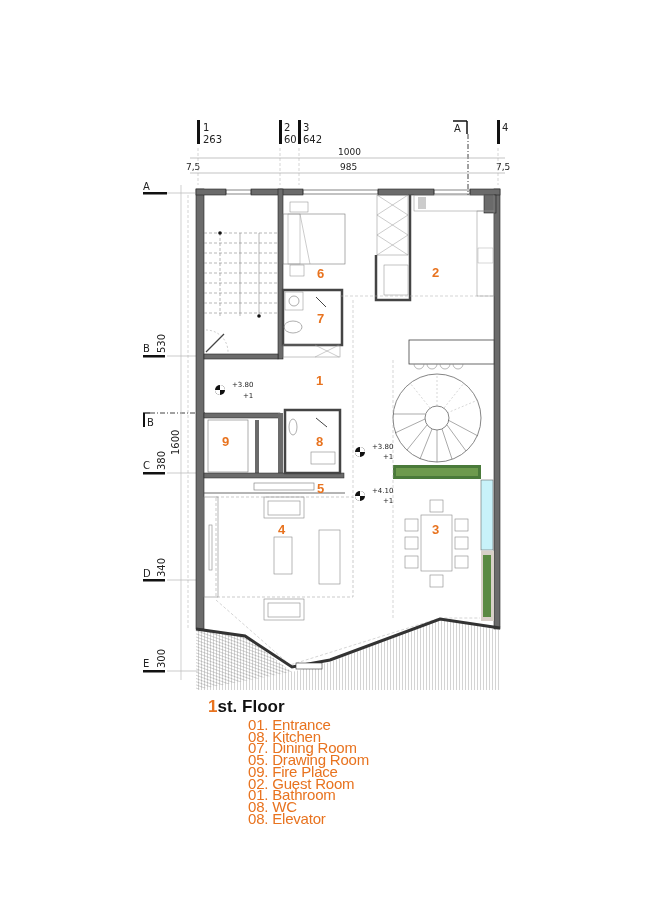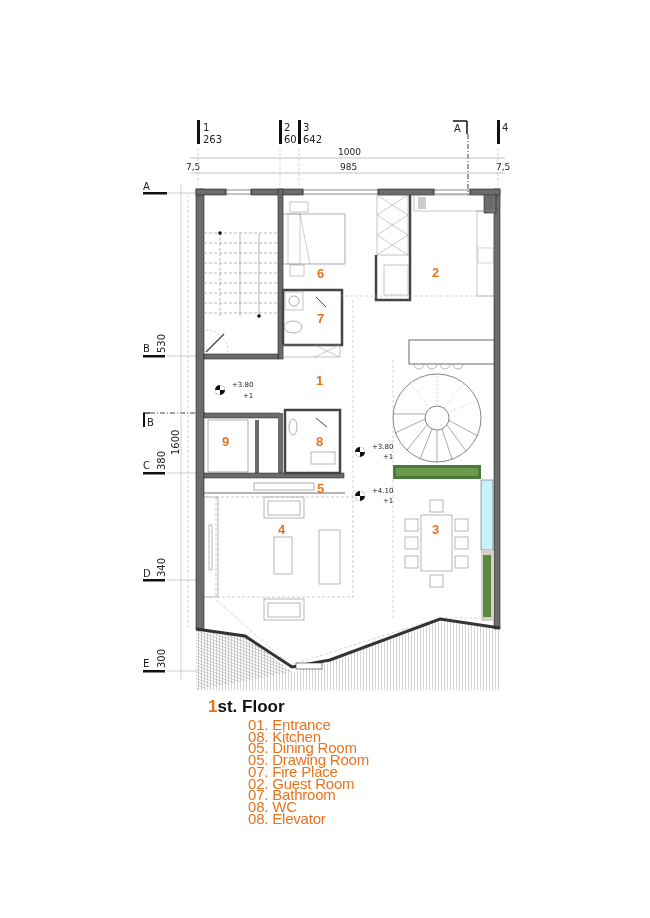--- a/index.html
+++ b/index.html
@@ -276,21 +276,21 @@
   </g>
 </svg>
 
 <div class="legend">
   <div class="legend-title">
     <span class="accent">1</span><span>st. Floor</span>
   </div>
   <ul class="legend-list">
     <li>01. Entrance</li>
     <li>08. Kitchen</li>
-    <li>05. Dining Room</li>
+    <li>07. Dining Room</li>
     <li>05. Drawing Room</li>
-    <li>07. Fire Place</li>
+    <li>09. Fire Place</li>
     <li>02. Guest Room</li>
-    <li>07. Bathroom</li>
+    <li>01. Bathroom</li>
     <li>08. WC</li>
     <li>08. Elevator</li>
   </ul>
 </div>
 
 </body></html>

